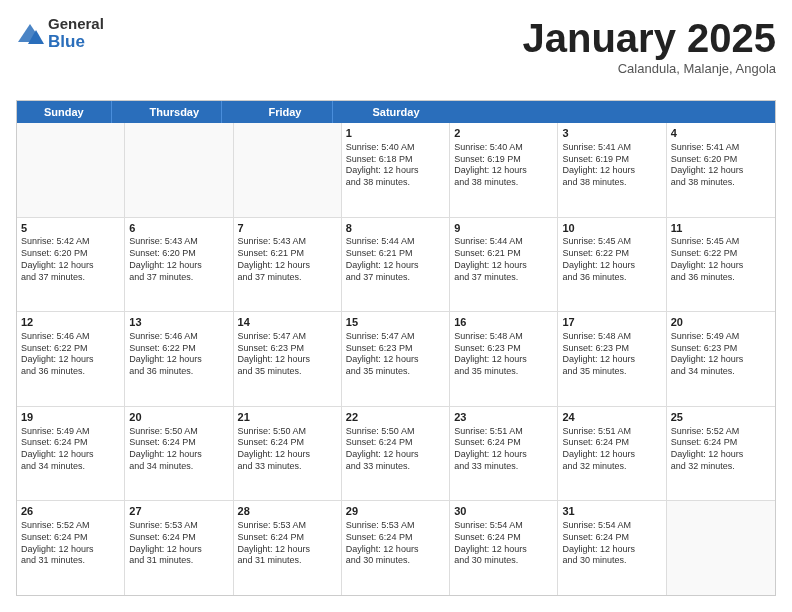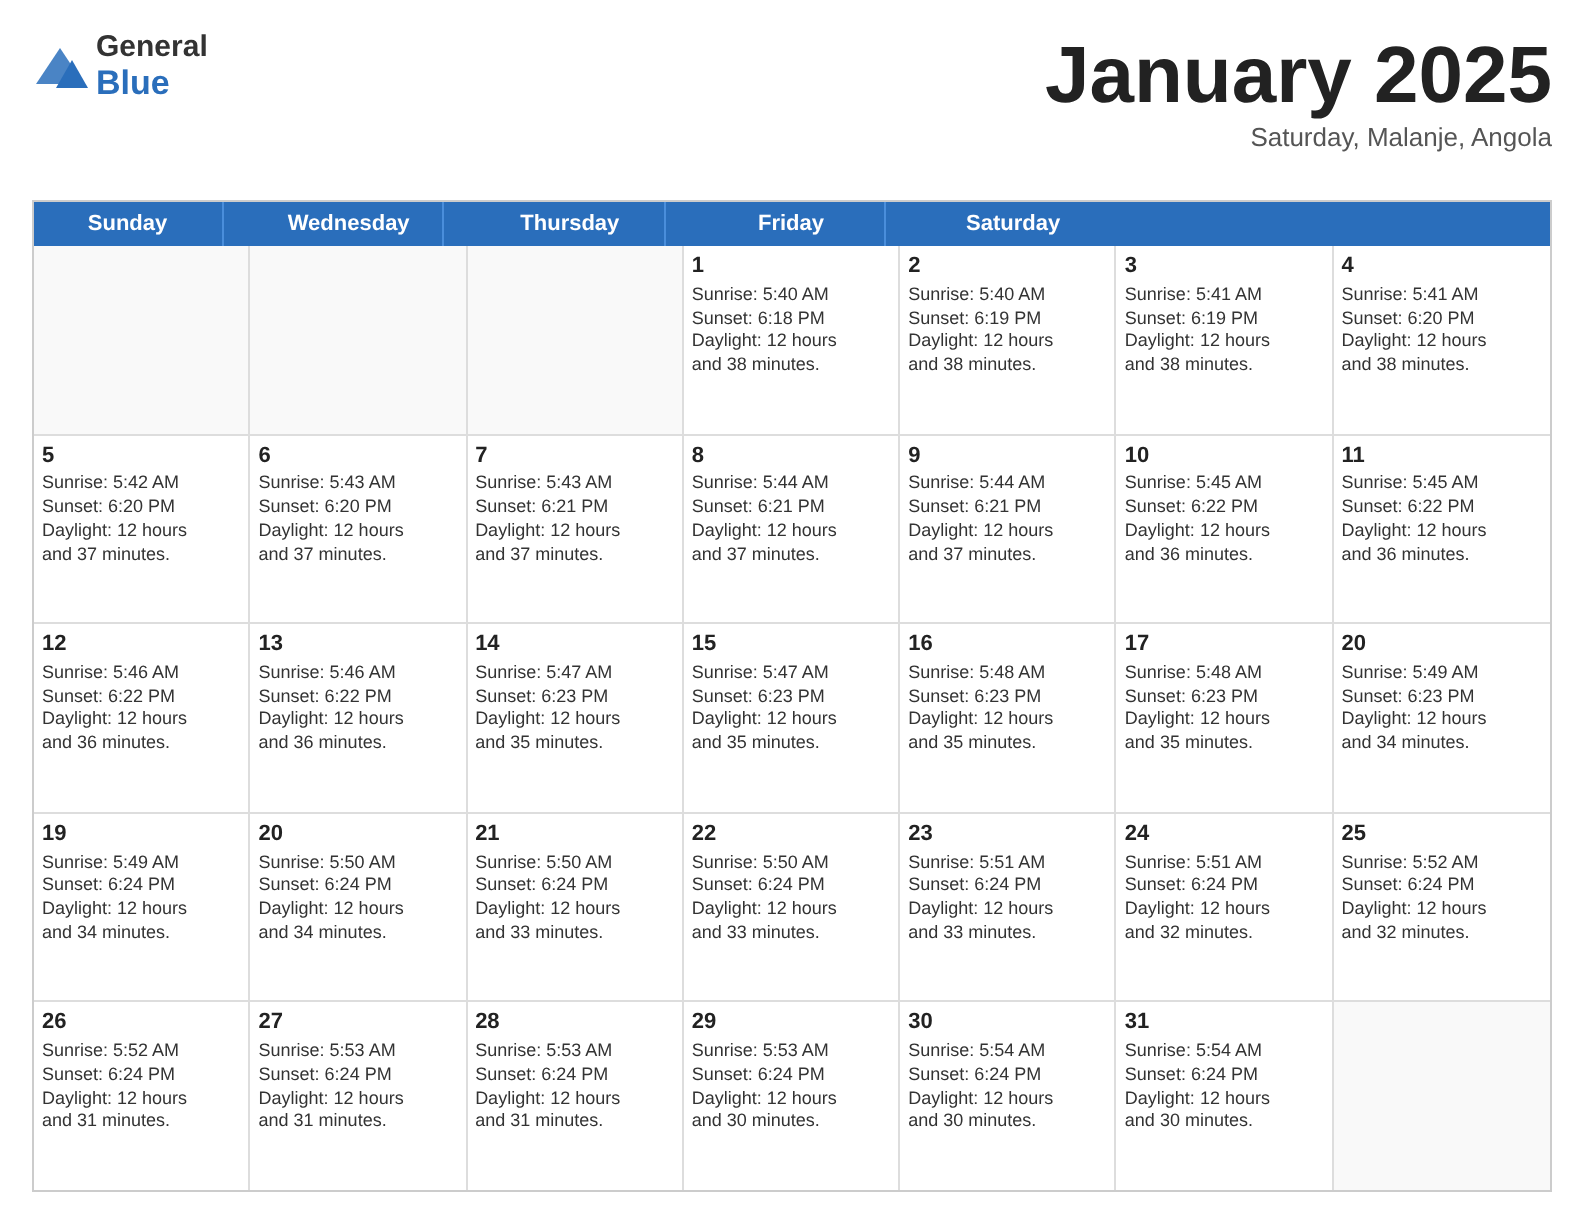--- a/index.html
+++ b/index.html
@@ -126,28 +126,27 @@
         <polygon points="14,4 26,22 2,22" fill="#2a6ebb" opacity="0.85"></polygon>
         <polygon points="20,10 28,24 12,24" fill="#2a6ebb"></polygon>
       </svg>
       <div class="logo-text">
         <span class="logo-general">General</span>
         <span class="logo-blue">Blue</span>
       </div>
     </div>
     <div class="title-block">
       <div class="title-month">January 2025</div>
-      <div class="title-location">Saturday, Malanje, Angola</div>
+      <div class="title-location">Calandula, Malanje, Angola</div>
     </div>
   </div>
 
   <div class="calendar">
     <div class="cal-header">
     <div class="cal-header-cell">Sunday</div>
-        <div class="cal-header-cell">Wednesday</div>
         <div class="cal-header-cell">Thursday</div>
         <div class="cal-header-cell">Friday</div>
         <div class="cal-header-cell">Saturday</div>
       </div>
     <div class="cal-body">
     <div class="cal-row">
           <div class="cal-cell empty"></div>
           <div class="cal-cell empty"></div>
           <div class="cal-cell empty"></div>
           <div class="cal-cell">

